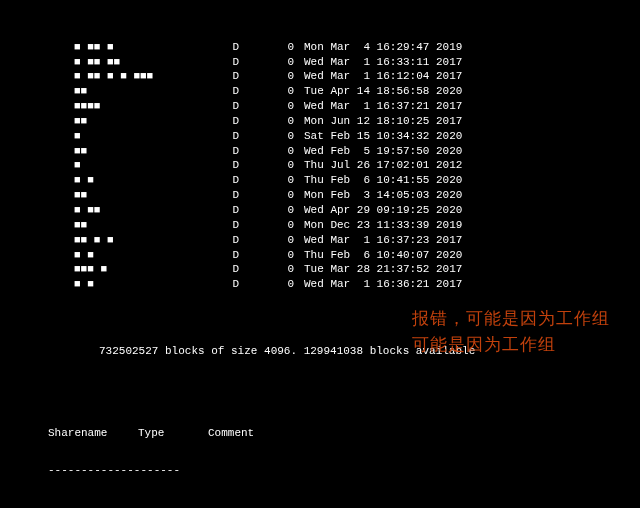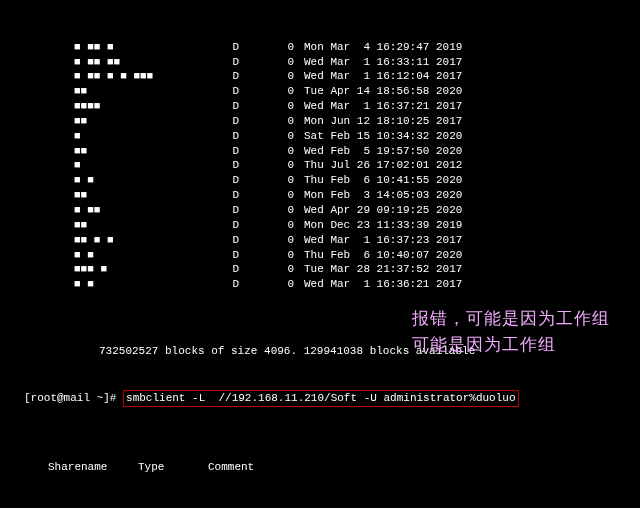--- a/index.html
+++ b/index.html
@@ -7,40 +7,39 @@
 .term{position:absolute;left:24px;top:10px;right:24px;bottom:24px;white-space:pre;overflow:hidden}
 .row{white-space:pre}
 .row span{display:inline-block}
 .c-name{width:125px}
 .c-d{width:40px;text-align:right}
 .c-n{width:55px;text-align:right}
 .c-date{width:175px;padding-left:10px}
 .blocks{margin-top:22px;padding-left:75px}
 .prompt{margin-top:2px}
 .box{border:1px solid #b00;padding:0 2px;display:inline-block}
-.hdr{margin-top:8px;margin-bottom:14px}
+.hdr{margin-top:8px;margin-bottom:7px}
 .hdr span{display:inline-block}
 .h-s{width:90px}
 .h-t{width:70px}
 .h-c{width:90px}
 .dash{margin-bottom:2px}
-.ann{position:absolute;left:412px;top:306px;color:#f0abfc;font-family:"SimSun","Songti SC","Microsoft YaHei",sans-serif;font-size:17px;line-height:1.5;letter-spacing:1px}
+.ann{position:absolute;left:412px;top:306px;color:#c2410c;font-family:"SimSun","Songti SC","Microsoft YaHei",sans-serif;font-size:17px;line-height:1.5;letter-spacing:1px}
 .dir-list{padding-left:50px}
 .shares{padding-left:24px}
 </style>
 </head>
 <body>
 <div class="screen">
 <div class="term">
 
 <div class="dir-list" id="dir-list"><div class="row"><span class="c-name">■ ■■ ■</span><span class="c-d">D</span><span class="c-n">0</span><span class="c-date">Mon Mar  4 16:29:47 2019</span></div><div class="row"><span class="c-name">■ ■■ ■■</span><span class="c-d">D</span><span class="c-n">0</span><span class="c-date">Wed Mar  1 16:33:11 2017</span></div><div class="row"><span class="c-name">■ ■■ ■ ■ ■■■</span><span class="c-d">D</span><span class="c-n">0</span><span class="c-date">Wed Mar  1 16:12:04 2017</span></div><div class="row"><span class="c-name">■■</span><span class="c-d">D</span><span class="c-n">0</span><span class="c-date">Tue Apr 14 18:56:58 2020</span></div><div class="row"><span class="c-name">■■■■</span><span class="c-d">D</span><span class="c-n">0</span><span class="c-date">Wed Mar  1 16:37:21 2017</span></div><div class="row"><span class="c-name">■■</span><span class="c-d">D</span><span class="c-n">0</span><span class="c-date">Mon Jun 12 18:10:25 2017</span></div><div class="row"><span class="c-name">■</span><span class="c-d">D</span><span class="c-n">0</span><span class="c-date">Sat Feb 15 10:34:32 2020</span></div><div class="row"><span class="c-name">■■</span><span class="c-d">D</span><span class="c-n">0</span><span class="c-date">Wed Feb  5 19:57:50 2020</span></div><div class="row"><span class="c-name">■</span><span class="c-d">D</span><span class="c-n">0</span><span class="c-date">Thu Jul 26 17:02:01 2012</span></div><div class="row"><span class="c-name">■ ■</span><span class="c-d">D</span><span class="c-n">0</span><span class="c-date">Thu Feb  6 10:41:55 2020</span></div><div class="row"><span class="c-name">■■</span><span class="c-d">D</span><span class="c-n">0</span><span class="c-date">Mon Feb  3 14:05:03 2020</span></div><div class="row"><span class="c-name">■ ■■</span><span class="c-d">D</span><span class="c-n">0</span><span class="c-date">Wed Apr 29 09:19:25 2020</span></div><div class="row"><span class="c-name">■■</span><span class="c-d">D</span><span class="c-n">0</span><span class="c-date">Mon Dec 23 11:33:39 2019</span></div><div class="row"><span class="c-name">■■ ■ ■</span><span class="c-d">D</span><span class="c-n">0</span><span class="c-date">Wed Mar  1 16:37:23 2017</span></div><div class="row"><span class="c-name">■ ■</span><span class="c-d">D</span><span class="c-n">0</span><span class="c-date">Thu Feb  6 10:40:07 2020</span></div><div class="row"><span class="c-name">■■■ ■</span><span class="c-d">D</span><span class="c-n">0</span><span class="c-date">Tue Mar 28 21:37:52 2017</span></div><div class="row"><span class="c-name">■ ■</span><span class="c-d">D</span><span class="c-n">0</span><span class="c-date">Wed Mar  1 16:36:21 2017</span></div></div>
 
 <div class="blocks">732502527 blocks of size 4096. 129941038 blocks available</div>
 
-<div class="prompt"><span>[root@mail ~]# </span><span class="box"><span>smbclient -L  //192.168.11.210/Soft -U administrator%duoluo</span></span></div>
 
 <div class="shares">
 <div class="hdr"><span class="h-s">Sharename</span><span class="h-t">Type</span><span class="h-c">Comment</span></div>
 <div class="dash"><span class="h-s">---------</span><span class="h-t">----</span><span class="h-c">-------</span></div>
 
 </div>
 
 
 
 

